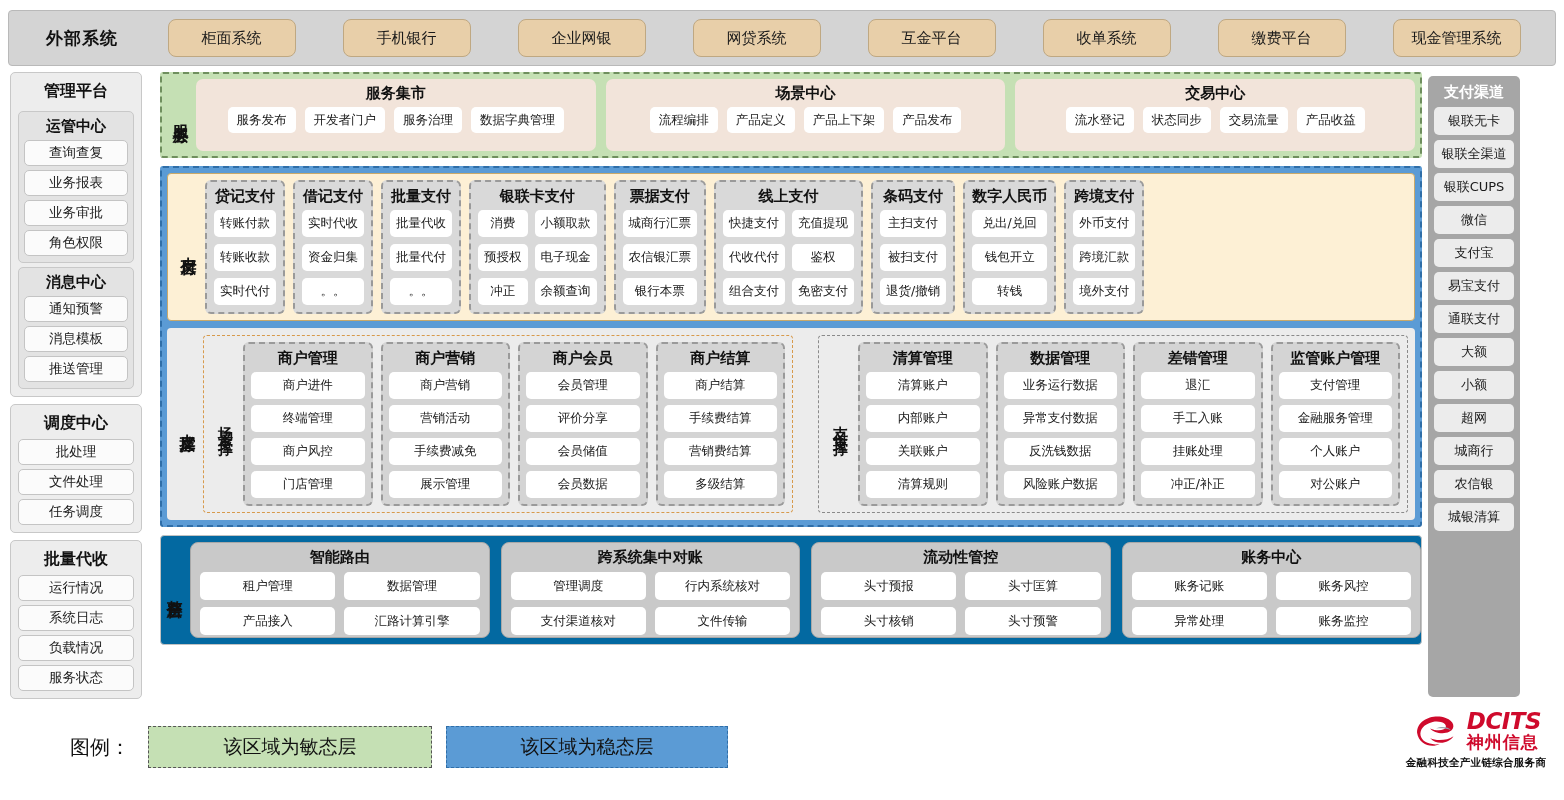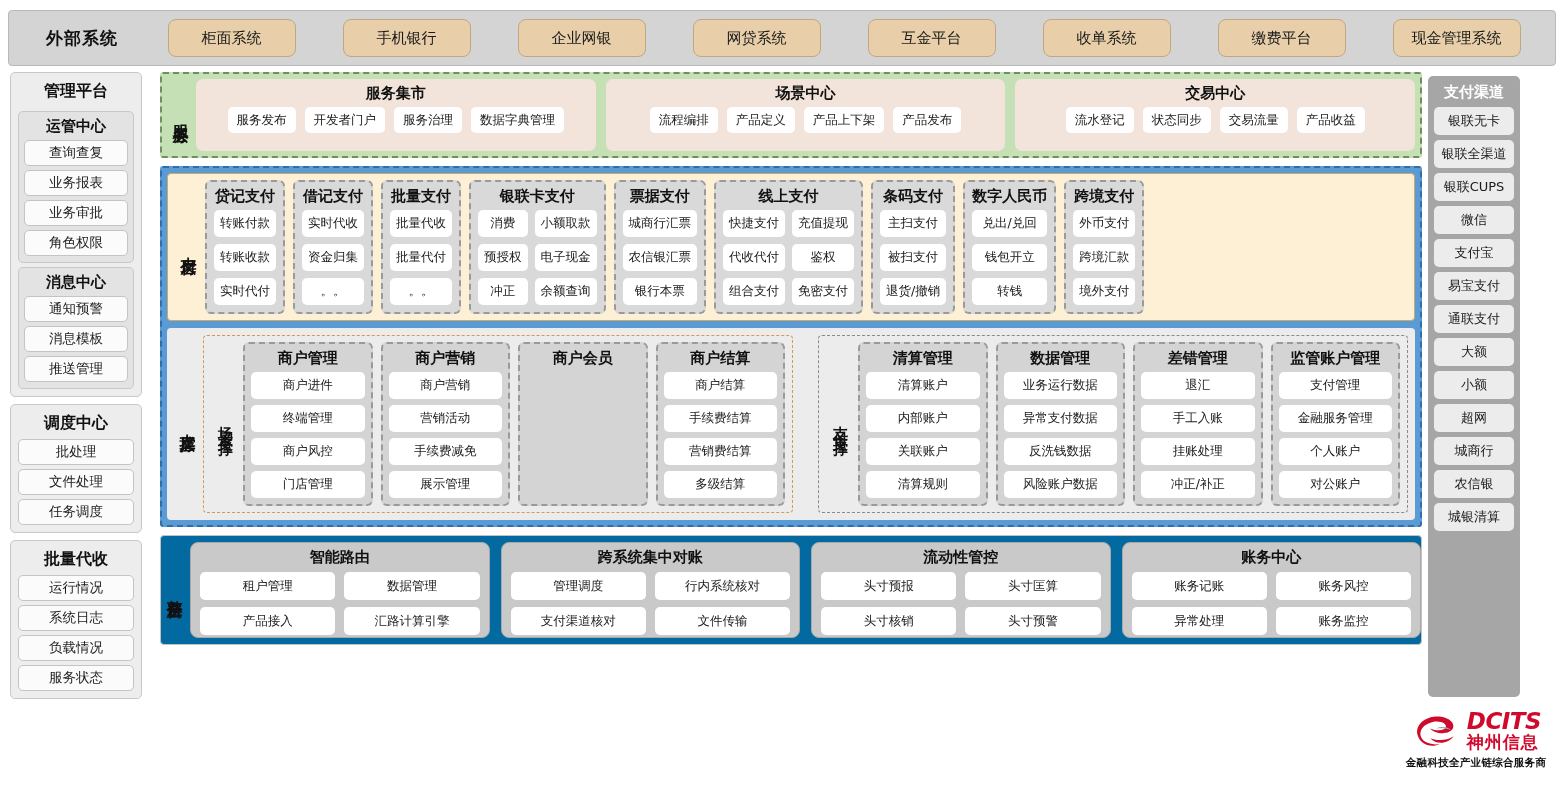--- a/index.html
+++ b/index.html
@@ -402,20 +402,26 @@
                   <div class="cat-title">商户营销</div>
                   <div class="col">
                     <div class="item-w">商户营销</div>
                     <div class="item-w">营销活动</div>
                     <div class="item-w">手续费减免</div>
                     <div class="item-w">展示管理</div>
                   </div>
                 </div>
                 <div class="sup-cat">
                   <div class="cat-title">商户会员</div>
+                  <div class="col">
+                    <div class="item-w">会员管理</div>
+                    <div class="item-w">评价分享</div>
+                    <div class="item-w">会员储值</div>
+                    <div class="item-w">会员数据</div>
+                  </div>
                 </div>
                 <div class="sup-cat">
                   <div class="cat-title">商户结算</div>
                   <div class="col">
                     <div class="item-w">商户结算</div>
                     <div class="item-w">手续费结算</div>
                     <div class="item-w">营销费结算</div>
                     <div class="item-w">多级结算</div>
                   </div>
                 </div>
@@ -504,20 +510,25 @@
               <div class="item-w">账务风控</div>
               <div class="item-w">异常处理</div>
               <div class="item-w">账务监控</div>
             </div>
           </div>
         </div>
     </div>
 
   </div>
 
+  <div class="legend">
+    <div class="legend-label">图例：</div>
+    <div class="legend-green">该区域为敏态层</div>
+    <div class="legend-blue">该区域为稳态层</div>
+  </div>
 
   <div class="logo">
     <div class="logo-row">
       <svg class="logo-mark" viewBox="0 0 120 92">
         <path d="M14 50 C14 20, 52 6, 80 16 C100 23, 104 40, 88 48 C74 55, 52 50, 44 40 C58 46, 76 46, 80 38 C84 29, 68 21, 50 25 C30 30, 20 42, 22 56 C24 70, 44 80, 66 76 C48 86, 18 78, 14 50 Z" fill="#CF0A2C"></path>
         <path d="M44 62 C58 70, 84 68, 98 58 C88 74, 60 80, 44 62 Z" fill="#CF0A2C"></path>
         <path d="M58 40 C70 34, 86 36, 92 44 C84 40, 70 39, 58 40 Z" fill="#9aa3ad"></path>
       </svg>
       <div class="logo-text">
         <div class="logo-en">DCITS</div>

